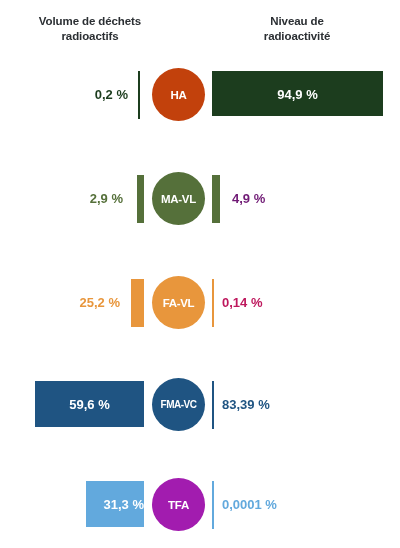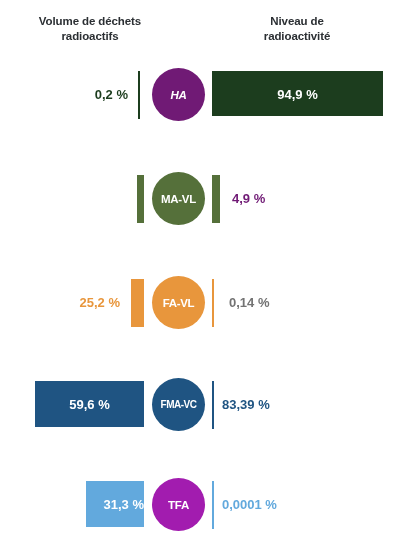--- a/index.html
+++ b/index.html
@@ -133,44 +133,45 @@
   <div class="headers">
     <div class="header-title header-left">Volume de déchets
 radioactifs</div>
     <div class="header-title header-right">Niveau de
 radioactivité</div>
   </div>
 
   <div class="row row-0">
     <div class="left-value" style="left:10px; width:118px; color:#1c3d1e;">0,2 %</div>
     <div class="left-bar" style="left:138px; width:2px; height:48px; background:#1c3d1e;"></div>
-    <div class="circle" style="background:#701a75;font-style:italic;">
+    <div class="circle" style="background:#c2410c;">
       <span class="circle-label">HA</span>
     </div>
     <div class="right-bar" style="width:171px; height:45px; background:#1c3d1e;"></div>
     <div class="right-value inside" style="left:212px; width:171px;">94,9 %</div>
   </div>
 
   <div class="row row-1">
+    <div class="left-value" style="left:10px; width:113px; color:#55703a;">2,9 %</div>
     <div class="left-bar" style="left:137px; width:7px; height:48px; background:#55703a;"></div>
     <div class="circle" style="background:#55703a;">
       <span class="circle-label">MA-VL</span>
     </div>
     <div class="right-bar" style="width:8px; height:48px; background:#55703a;"></div>
     <div class="right-value" style="left:232px; color:#701a75;">4,9 %</div>
   </div>
 
   <div class="row row-2">
     <div class="left-value" style="left:10px; width:110px; color:#e8963c;">25,2 %</div>
     <div class="left-bar" style="left:131px; width:13px; height:48px; background:#e8963c;"></div>
     <div class="circle" style="background:#e8963c;">
       <span class="circle-label">FA-VL</span>
     </div>
     <div class="right-bar" style="width:2px; height:48px; background:#e8963c;"></div>
-    <div class="right-value" style="left:222px; color:#737373;margin-left:7px;">0,14 %</div>
+    <div class="right-value" style="left:222px; color:#be185d;">0,14 %</div>
   </div>
 
   <div class="row row-3">
     <div class="left-bar" style="left:35px; width:109px; height:46px; background:#1f5482;"></div>
     <div class="left-value inside" style="left:35px; width:109px; text-align:center;">59,6 %</div>
     <div class="circle" style="background:#1f5482;">
       <span class="circle-label small">FMA-VC</span>
     </div>
     <div class="right-bar" style="width:2px; height:48px; background:#1f5482;"></div>
     <div class="right-value" style="left:222px; color:#1f5482;">83,39 %</div>

